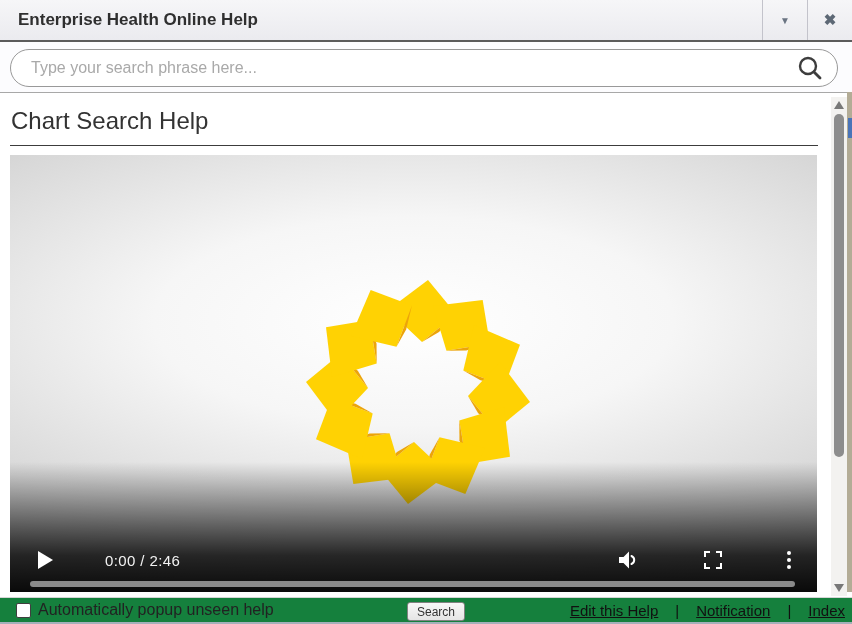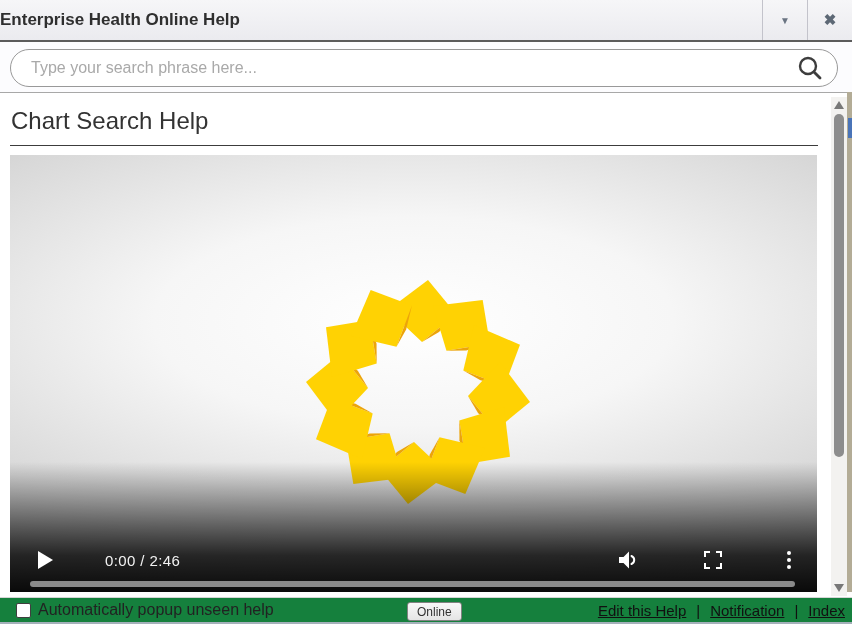--- a/index.html
+++ b/index.html
@@ -13,21 +13,21 @@
 
   
   .titlebar {
     position: absolute; top: 0; left: 0; right: 0; height: 42px;
     background: linear-gradient(#f6f6f8, #ebebef);
     border-bottom: 2px solid #5c5c5c;
     display: flex; align-items: stretch;
   }
   .titlebar-title {
     flex: 1; display: flex; align-items: center;
-    font-size: 17px; font-weight: bold; color: #2f2f2f;
+    padding-left: 18px; font-size: 17px; font-weight: bold; color: #2f2f2f;
   }
   .titlebar-btn {
     width: 45px; border-left: 1px solid #c3c3cb;
     display: flex; align-items: center; justify-content: center;
     cursor: pointer; background: transparent;
   }
   .collapse-glyph { font-size: 10px; color: #6a7482; }
   .close-glyph { font-size: 15px; font-weight: bold; color: #5d6875; }
 
   
@@ -131,21 +131,21 @@
   .checkbox-label { margin-left: 7px; font-size: 16px; color: #222222; white-space: nowrap; }
   .dismiss-btn {
     position: absolute; left: 407px; top: 4px; height: 19px; padding: 0 9px;
     font-family: "Liberation Sans", sans-serif; font-size: 12px; color: #333;
     border: 1px solid #828282; border-radius: 3px;
     background: linear-gradient(#f8f8f8, #e5e5e5); cursor: pointer;
     display: flex; align-items: center;
   }
   .footer-links {
     position: absolute; right: 7px; top: 0; height: 100%;
-    display: flex; align-items: center; gap: 10px; font-size: 15px;
+    display: flex; align-items: center; gap: 17px; font-size: 15px;
   }
   .footer-links a { color: #111111; text-decoration: underline; cursor: pointer; }
   .footer-links .sep { color: #111111; text-decoration: none; }
 </style>
 </head>
 <body>
 
 <div>
 
   <div class="titlebar">
@@ -231,21 +231,21 @@
     <div class="scroll-thumb"></div>
     <div class="scroll-arrow-down"></div>
   </div>
 
   <div class="right-strip"></div>
   <div class="blue-fragment"></div>
 
   <div class="footer">
     <div class="checkbox"></div>
     <div class="checkbox-label">Automatically popup unseen help</div>
-    <button class="dismiss-btn">Online</button>
+    <button class="dismiss-btn">Search</button>
     <div class="footer-links">
       <a>Edit this Help</a>
       <span class="sep">|</span>
       <a>Notification</a>
       <span class="sep">|</span>
       <a>Index</a>
     </div>
   </div>
 
 </div>

